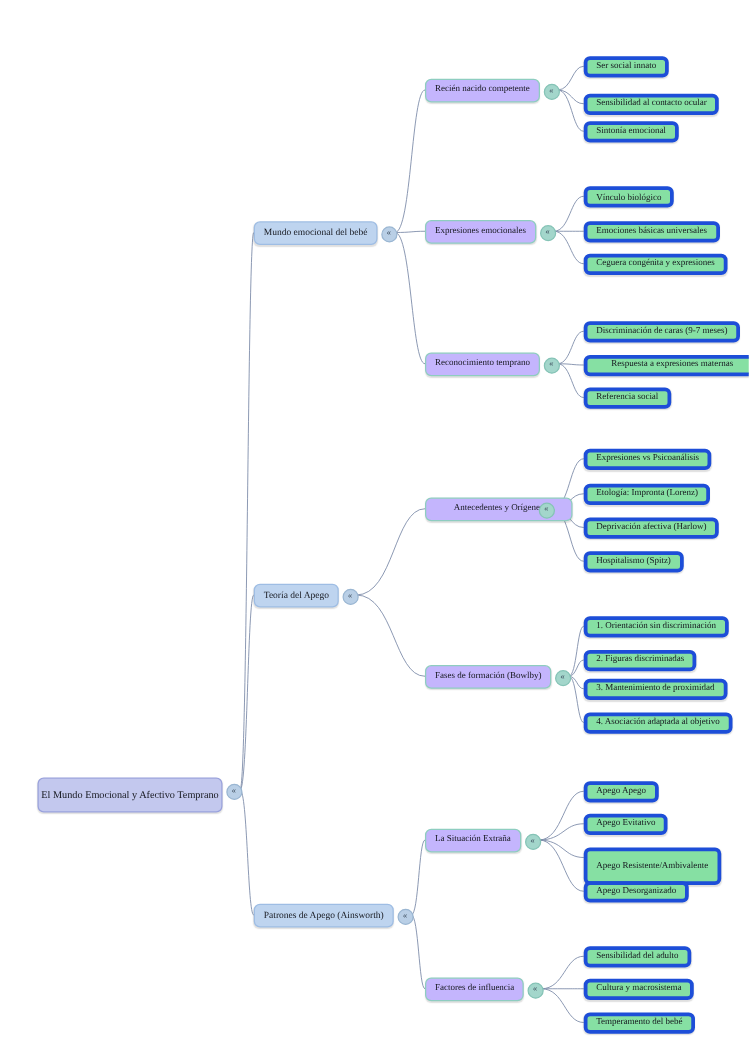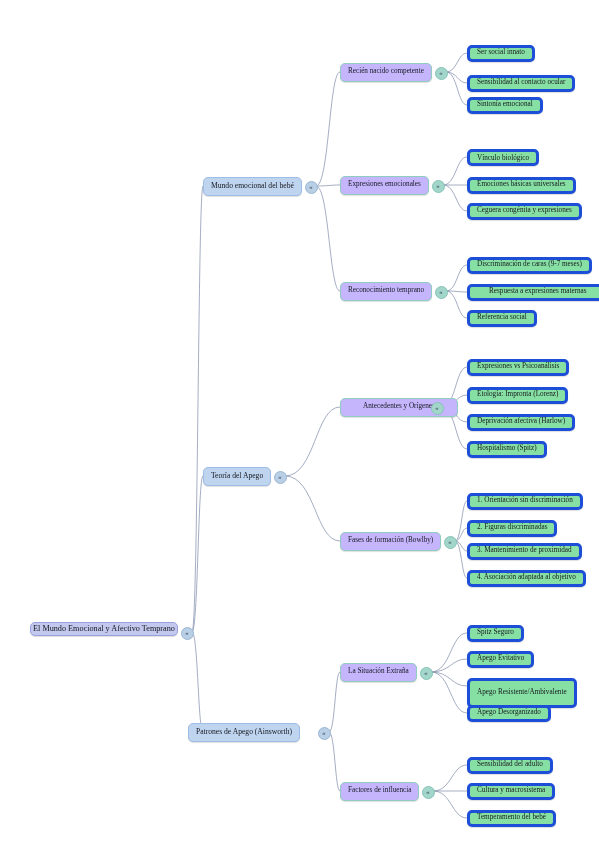--- a/index.html
+++ b/index.html
@@ -123,21 +123,21 @@
       <path d="M431,672 C450.8,672 450.8,633 467,633" fill="none" stroke="#7c8aa8" stroke-width="0.7"></path>
       <path d="M431,672 C450.8,672 450.8,659 467,659" fill="none" stroke="#7c8aa8" stroke-width="0.7"></path>
       <path d="M431,672 C450.8,672 450.8,686 467,686" fill="none" stroke="#7c8aa8" stroke-width="0.7"></path>
       <path d="M431,672 C450.8,672 450.8,713 467,713" fill="none" stroke="#7c8aa8" stroke-width="0.7"></path>
       <path d="M329,732 C335.05,732 335.05,791 340,791" fill="none" stroke="#7c8aa8" stroke-width="0.7"></path>
       <path d="M433,791 C451.7,791 451.7,765 467,765" fill="none" stroke="#7c8aa8" stroke-width="0.7"></path>
       <path d="M433,791 C451.7,791 451.7,791 467,791" fill="none" stroke="#7c8aa8" stroke-width="0.7"></path>
       <path d="M433,791 C451.7,791 451.7,818 467,818" fill="none" stroke="#7c8aa8" stroke-width="0.7"></path>
     </svg>
   <div id="nodes">
-      <div class="node root" style="left: 30px; top: 622px; width: 148px; height: 14px; padding: 0px 7px;">
+      <div class="node root" style="left: 30px; top: 622px; width: 148px; height: 28px; padding: 0px 7px;">
         <span>El Mundo Emocional y Afectivo Temprano</span>
       </div>
       <div class="toggle" style="left: 180.5px; top: 626.5px;">
         <span class="glyph">«</span>
       </div>
       <div class="node lvl1" style="left: 203px; top: 176.5px; height: 19px; padding: 0px 7px; text-align: right;">
         <span>Mundo emocional del bebé</span>
       </div>
       <div class="toggle" style="left: 304.5px; top: 180.5px;">
         <span class="glyph">«</span>
@@ -222,34 +222,34 @@
       </div>
       <div class="node leaf" style="left: 467px; top: 519.5px; height: 17px; padding: 0px 7px;">
         <span>2. Figuras discriminadas</span>
       </div>
       <div class="node leaf" style="left: 467px; top: 542.5px; height: 17px; padding: 0px 7px;">
         <span>3. Mantenimiento de proximidad</span>
       </div>
       <div class="node leaf" style="left: 467px; top: 569.5px; height: 17px; padding: 0px 7px;">
         <span>4. Asociación adaptada al objetivo</span>
       </div>
-      <div class="node lvl1" style="left: 188px; top: 722.5px; height: 19px; padding: 0px 7px;">
+      <div class="node lvl1" style="left: 203px; top: 722.5px; height: 19px; padding: 0px 7px;">
         <span>Patrones de Apego (Ainsworth)</span>
       </div>
       <div class="toggle" style="left: 317.5px; top: 726.5px;">
         <span class="glyph">«</span>
       </div>
       <div class="node lvl2" style="left: 340px; top: 662.5px; height: 19px; padding: 0px 7px;">
         <span>La Situación Extraña</span>
       </div>
       <div class="toggle t2" style="left: 419.5px; top: 666.5px;">
         <span class="glyph">«</span>
       </div>
       <div class="node leaf" style="left: 467px; top: 624.5px; height: 17px; padding: 0px 7px;">
-        <span>Spitz Seguro</span>
+        <span>Apego Apego</span>
       </div>
       <div class="node leaf" style="left: 467px; top: 650.5px; height: 17px; padding: 0px 7px;">
         <span>Apego Evitativo</span>
       </div>
       <div class="node leaf" style="left: 467px; top: 677.5px; height: 17px; padding: 12px 7px;">
         <span>Apego Resistente/Ambivalente</span>
       </div>
       <div class="node leaf" style="left: 467px; top: 704.5px; height: 17px; padding: 0px 7px;">
         <span>Apego Desorganizado</span>
       </div>

